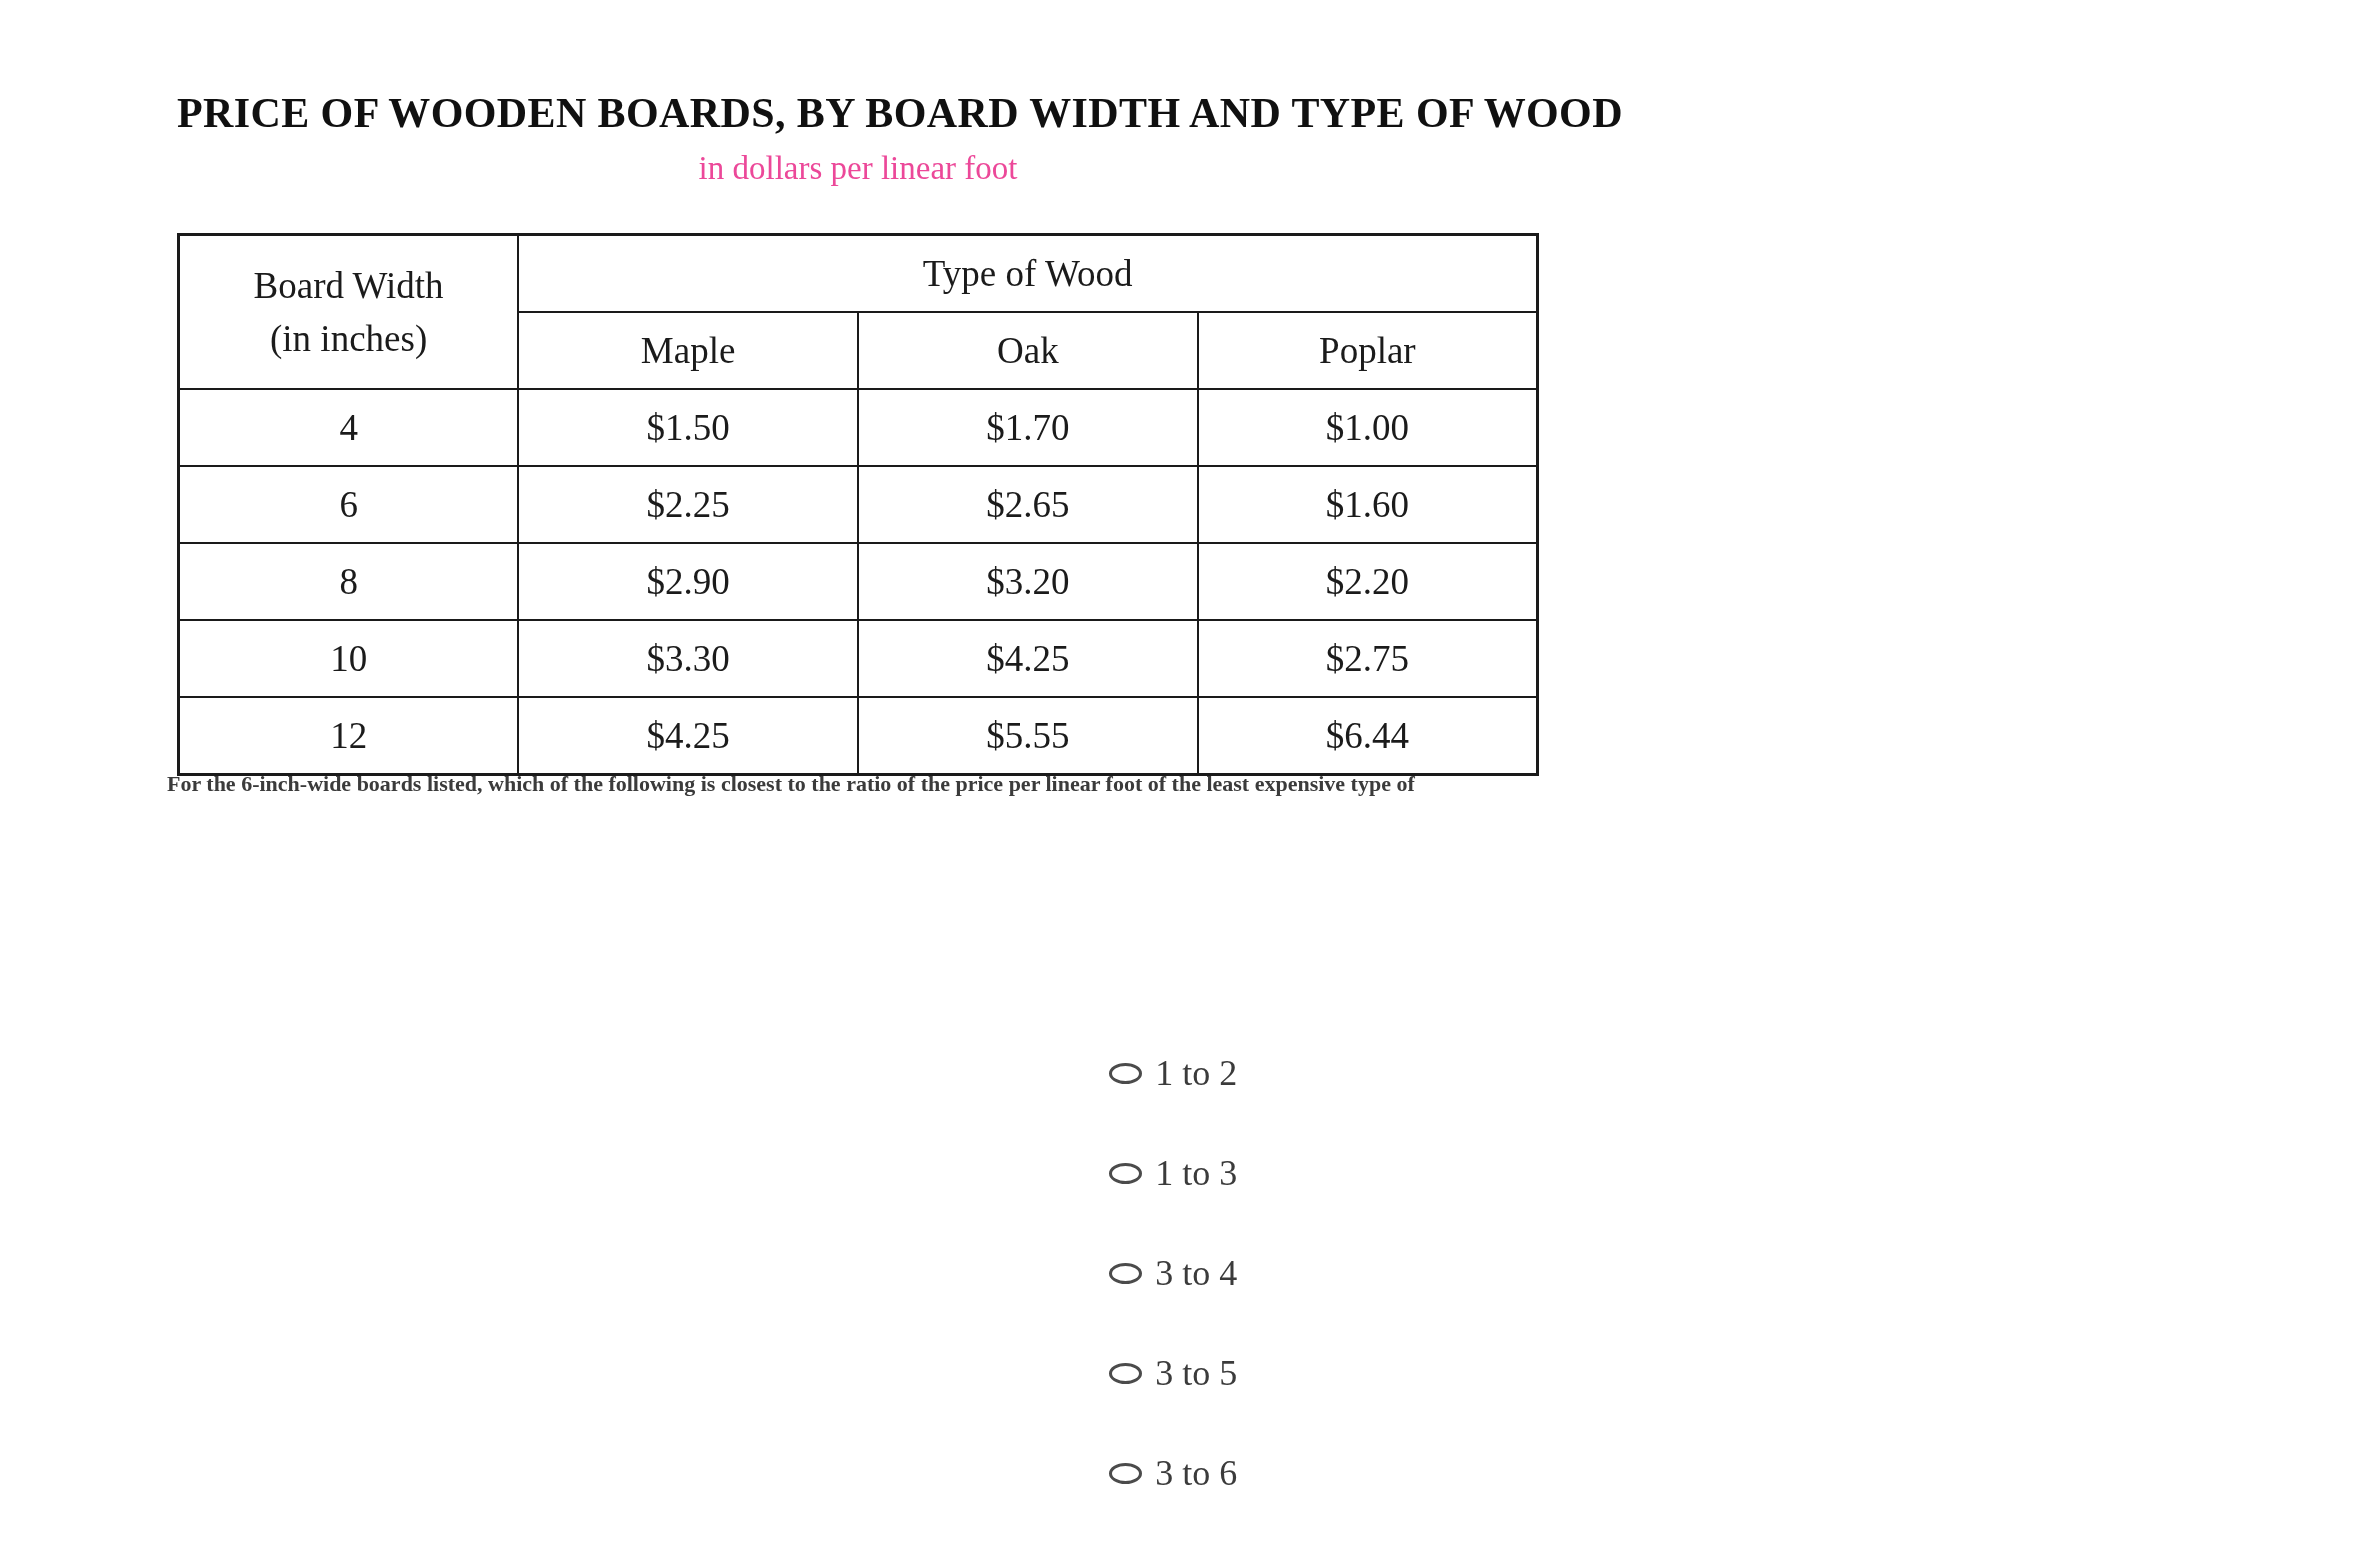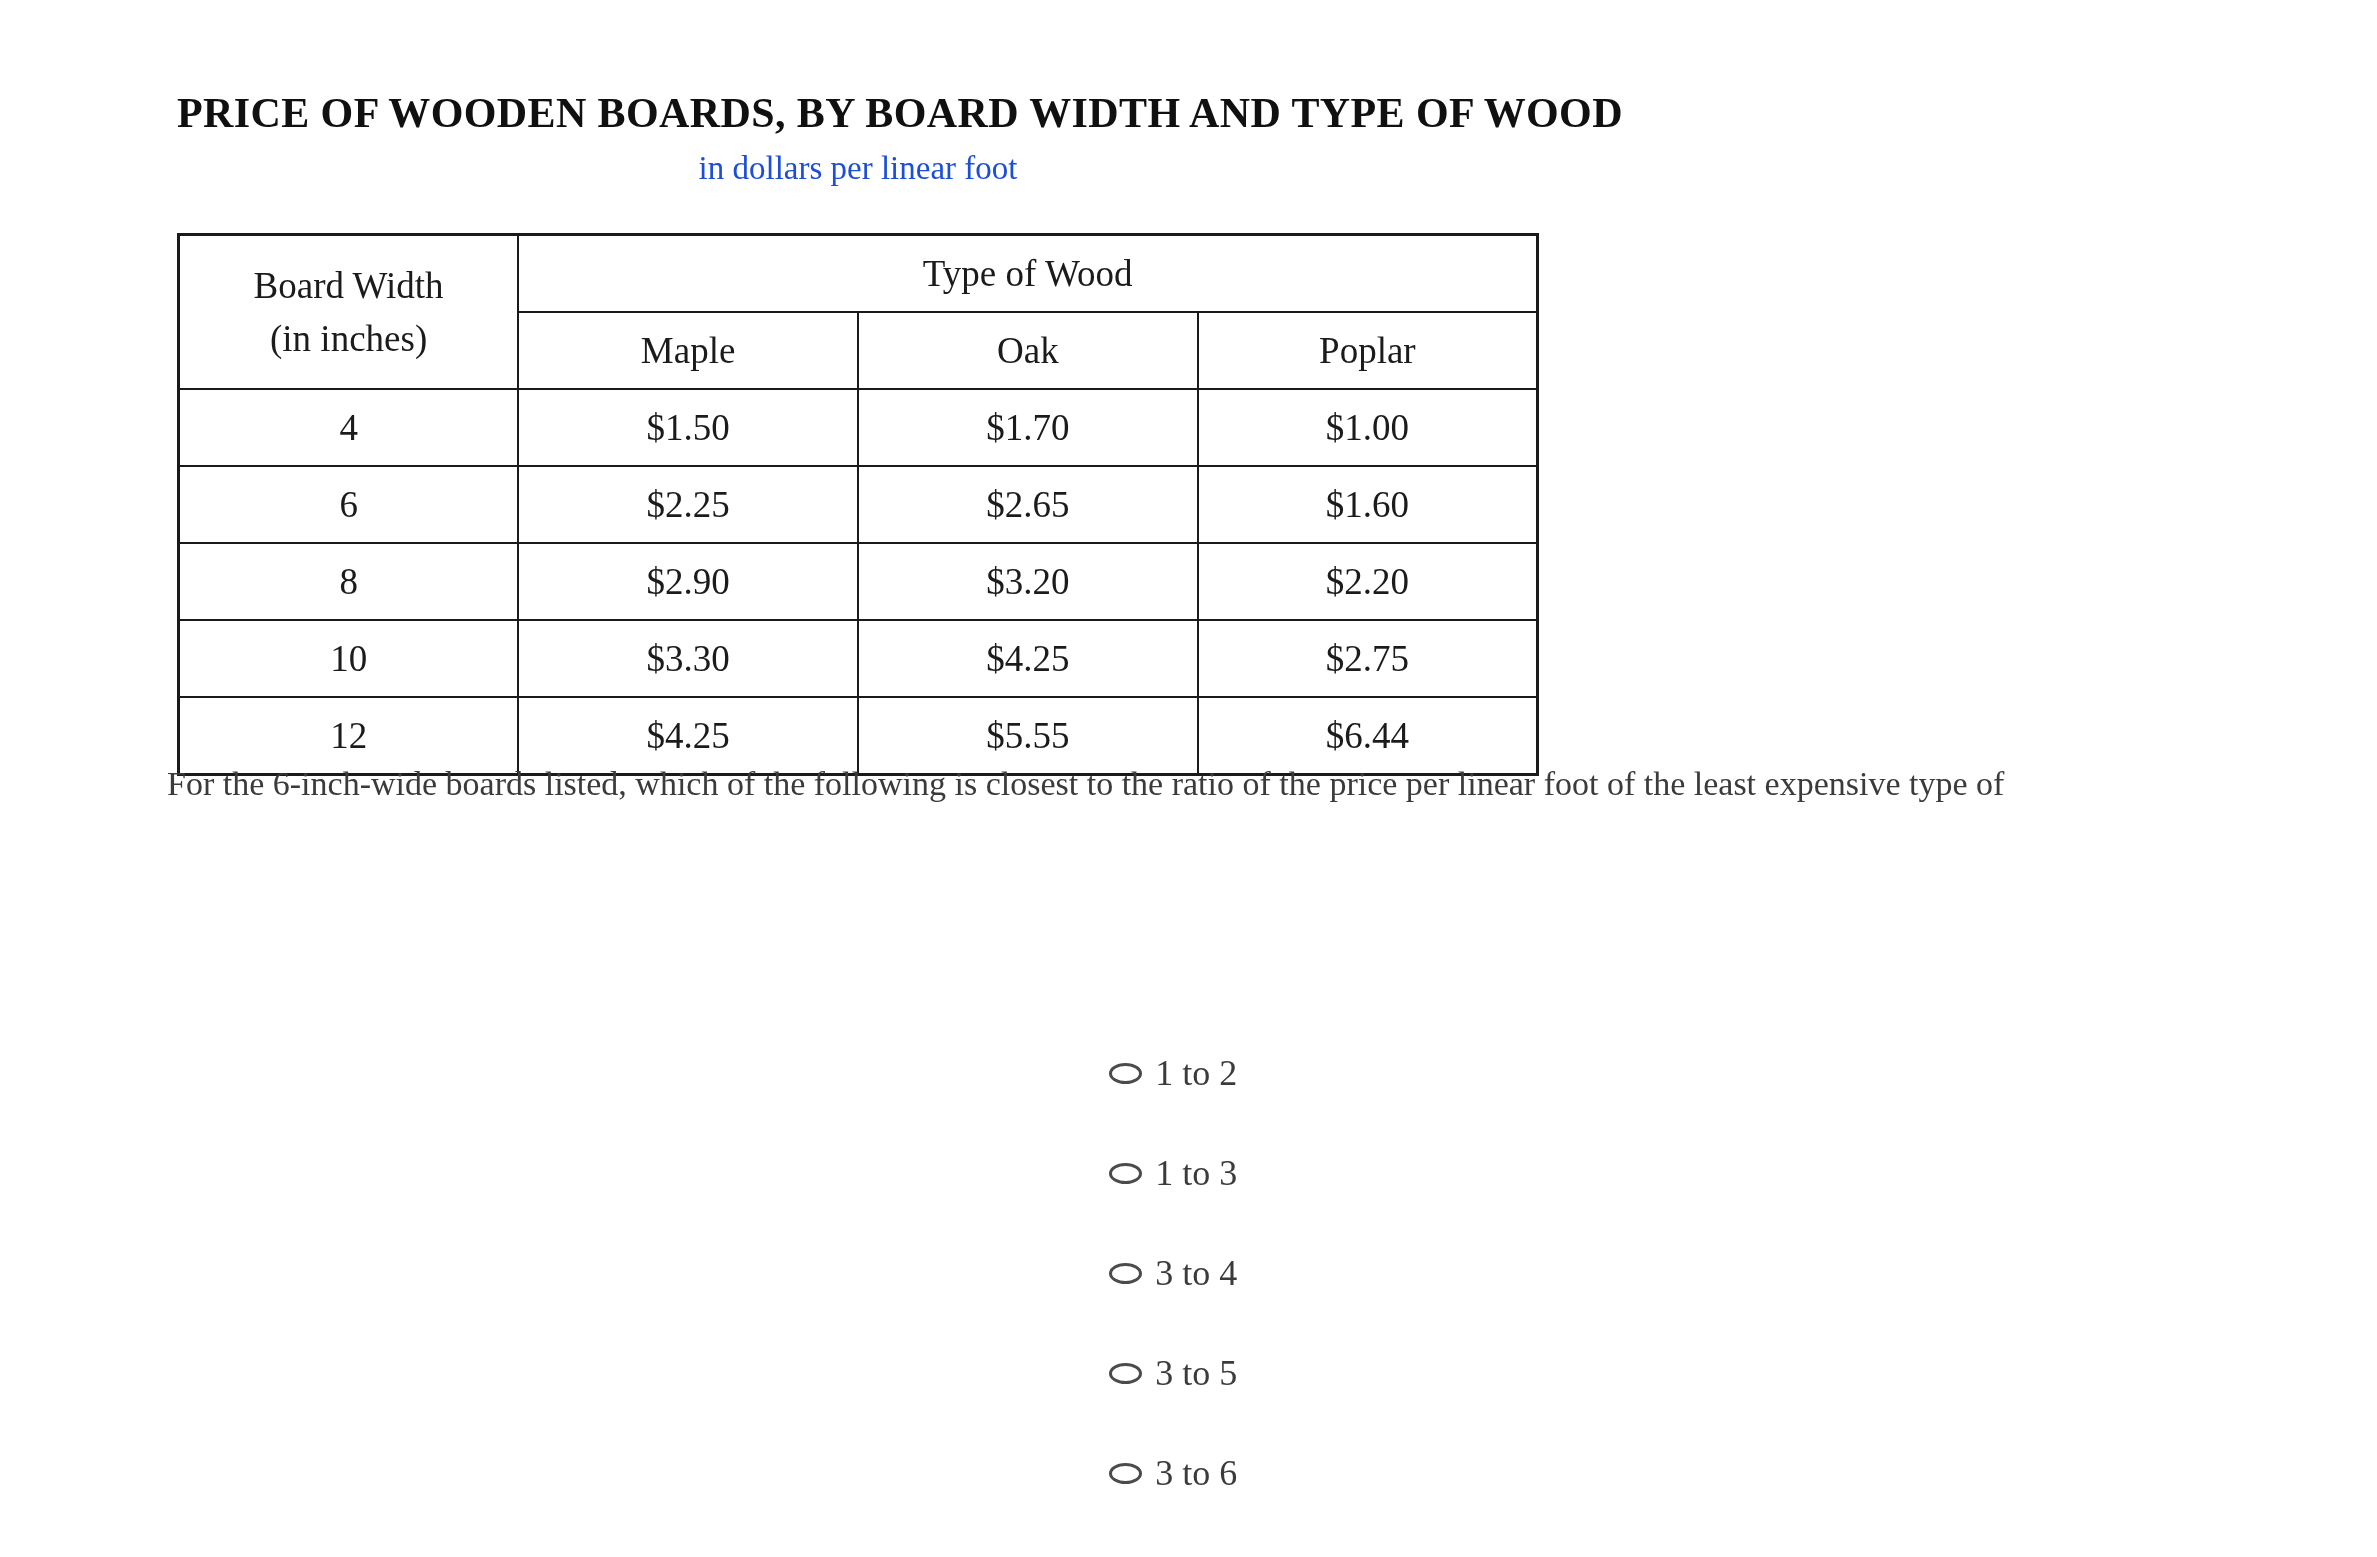--- a/index.html
+++ b/index.html
@@ -21,21 +21,21 @@
     font-weight: bold;
     color: #101010;
     white-space: nowrap;
     letter-spacing: 0.4px;
   }
   .subtitle {
     position: absolute;
     left: 177px; top: 150px; width: 1362px;
     text-align: center;
     font-size: 33px;
-    color: #1d4ed8;
+    color: #ec4899;
   }
 
   table.price-table {
     position: absolute;
     left: 177px; top: 233px;
     width: 1362px;
     border-collapse: collapse;
     table-layout: fixed;
     font-size: 37px;
     color: #1b1b1b;
@@ -60,23 +60,24 @@
     color: #222222;
   }
   .note .note-label {
     font-weight: bold;
     text-decoration: underline;
   }
 
   .question {
     position: absolute;
     left: 167px; top: 757px;
-    font-size: 34px;
+    font-size: 22px;
     line-height: 53px;
     color: #3b3b3b;
+    font-weight: bold;
   }
   .question .q-line { white-space: nowrap; }
 
   .options {
     position: absolute;
     left: 1109px; top: 1048px;
   }
   .option {
     display: flex;
     align-items: center;

